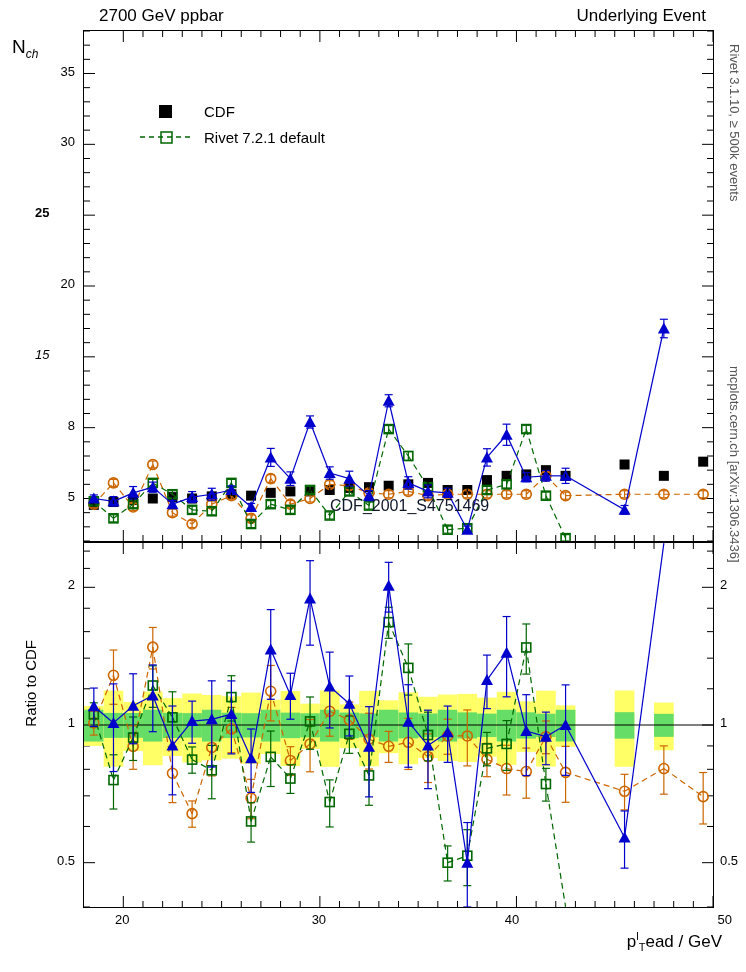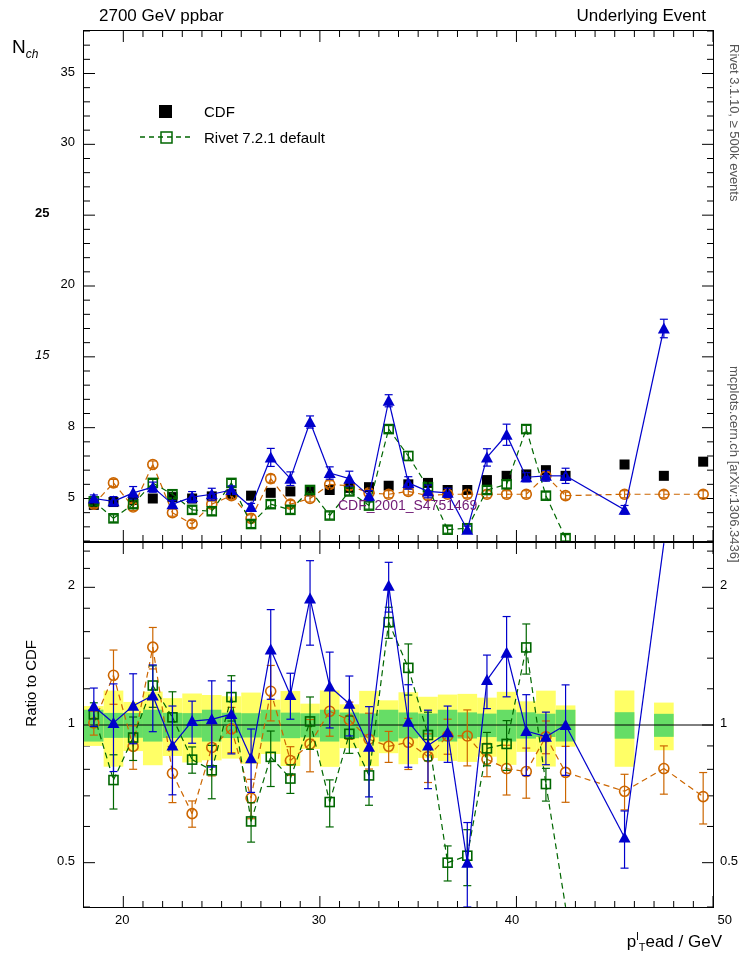--- a/index.html
+++ b/index.html
@@ -33,21 +33,21 @@
 
   .tick-label{position:absolute;font-size:13px;text-align:right;}
   .tick-label.x{text-align:center;}
 
   
   #legend{position:absolute;left:140px;top:98px;font-size:15px;}
   #legend .row{display:flex;align-items:center;height:26px;}
   #legend .mk{width:54px;height:18px;margin-right:10px;}
   #legend .lb{white-space:nowrap;}
 
-  #watermark{position:absolute;left:338px;top:497px;font-size:14px;color:#701a75;}
+  #watermark{position:absolute;left:330px;top:497px;font-size:16px;color:#0f172a;}
 </style>
 </head>
 <body>
 
 <div class="page">
 
   <div class="hdr-left">2700 GeV ppbar</div>
   <div class="hdr-right">Underlying Event</div>
 
   <div class="side-text" id="rivet-credit">Rivet 3.1.10, ≥ 500k events</div>

